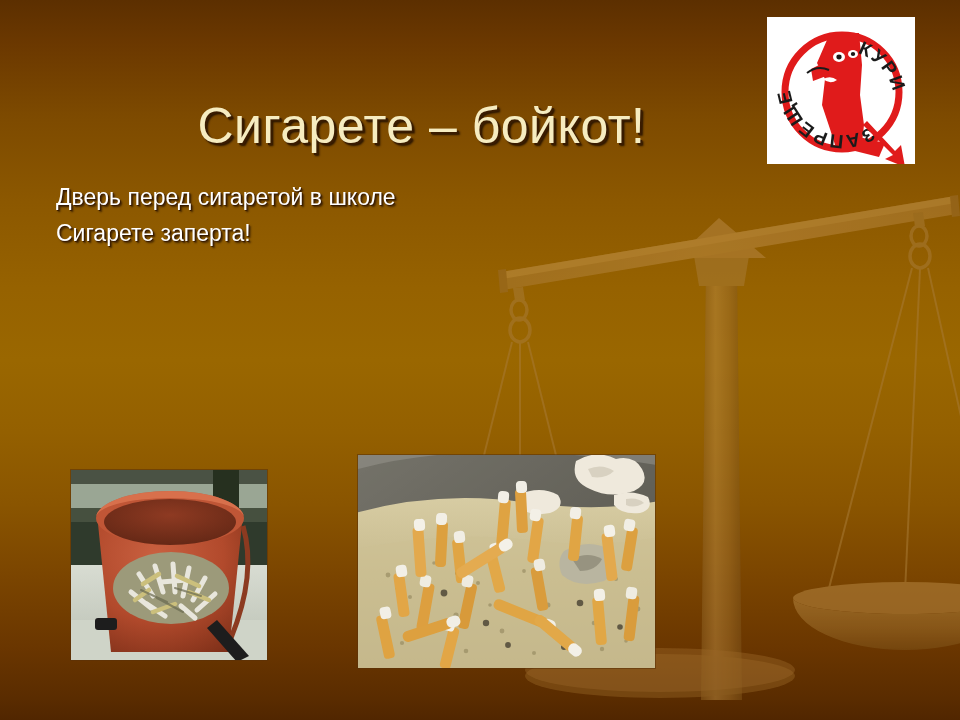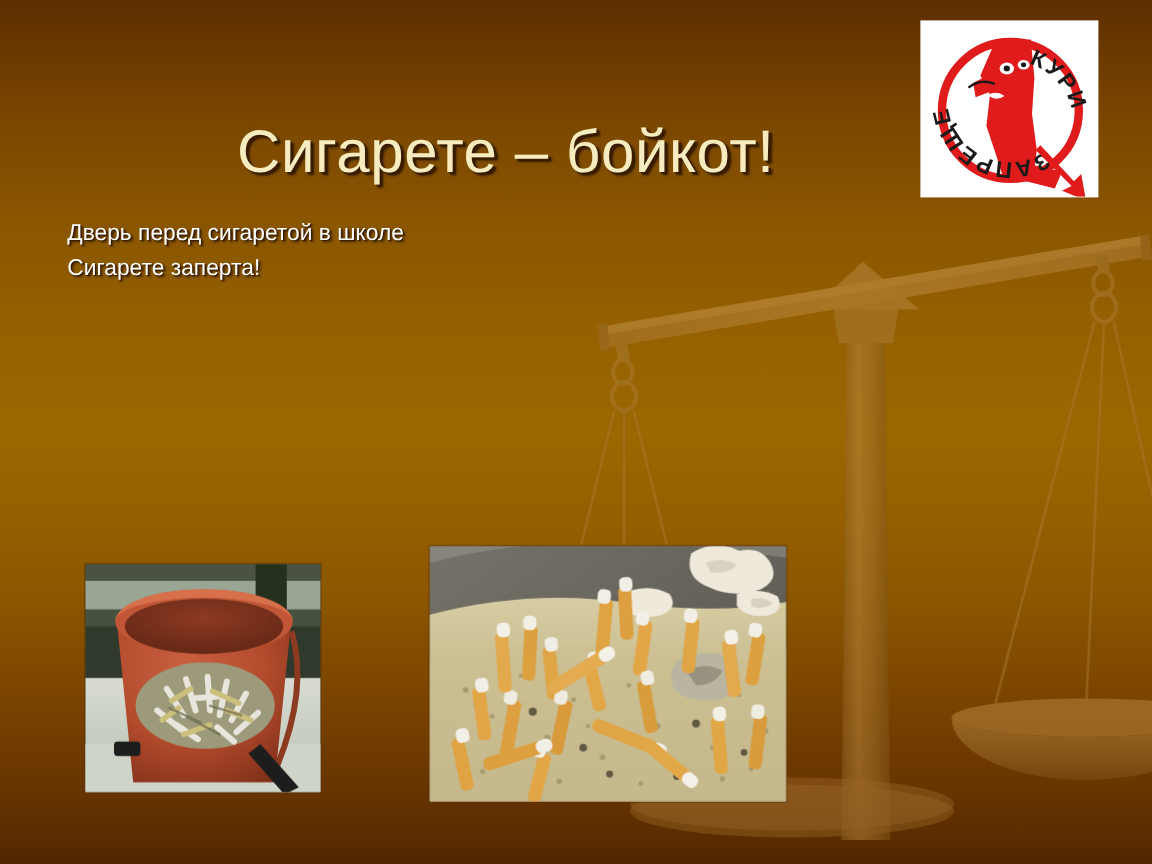--- a/index.html
+++ b/index.html
@@ -69,21 +69,21 @@
   }
 
   
   .body-text {
     position: absolute;
     left: 56px;
     top: 180px;
     width: 560px;
   }
   .body-line {
-    font-size: 19px;
+    font-size: 23px;
     line-height: 1.55;
     color: #ffffff;
     text-shadow:
       1px 1px 0 #3a1c00,
       2px 2px 2px rgba(25,10,0,0.75);
     white-space: nowrap;
   }
 
   
   .logo-box {

